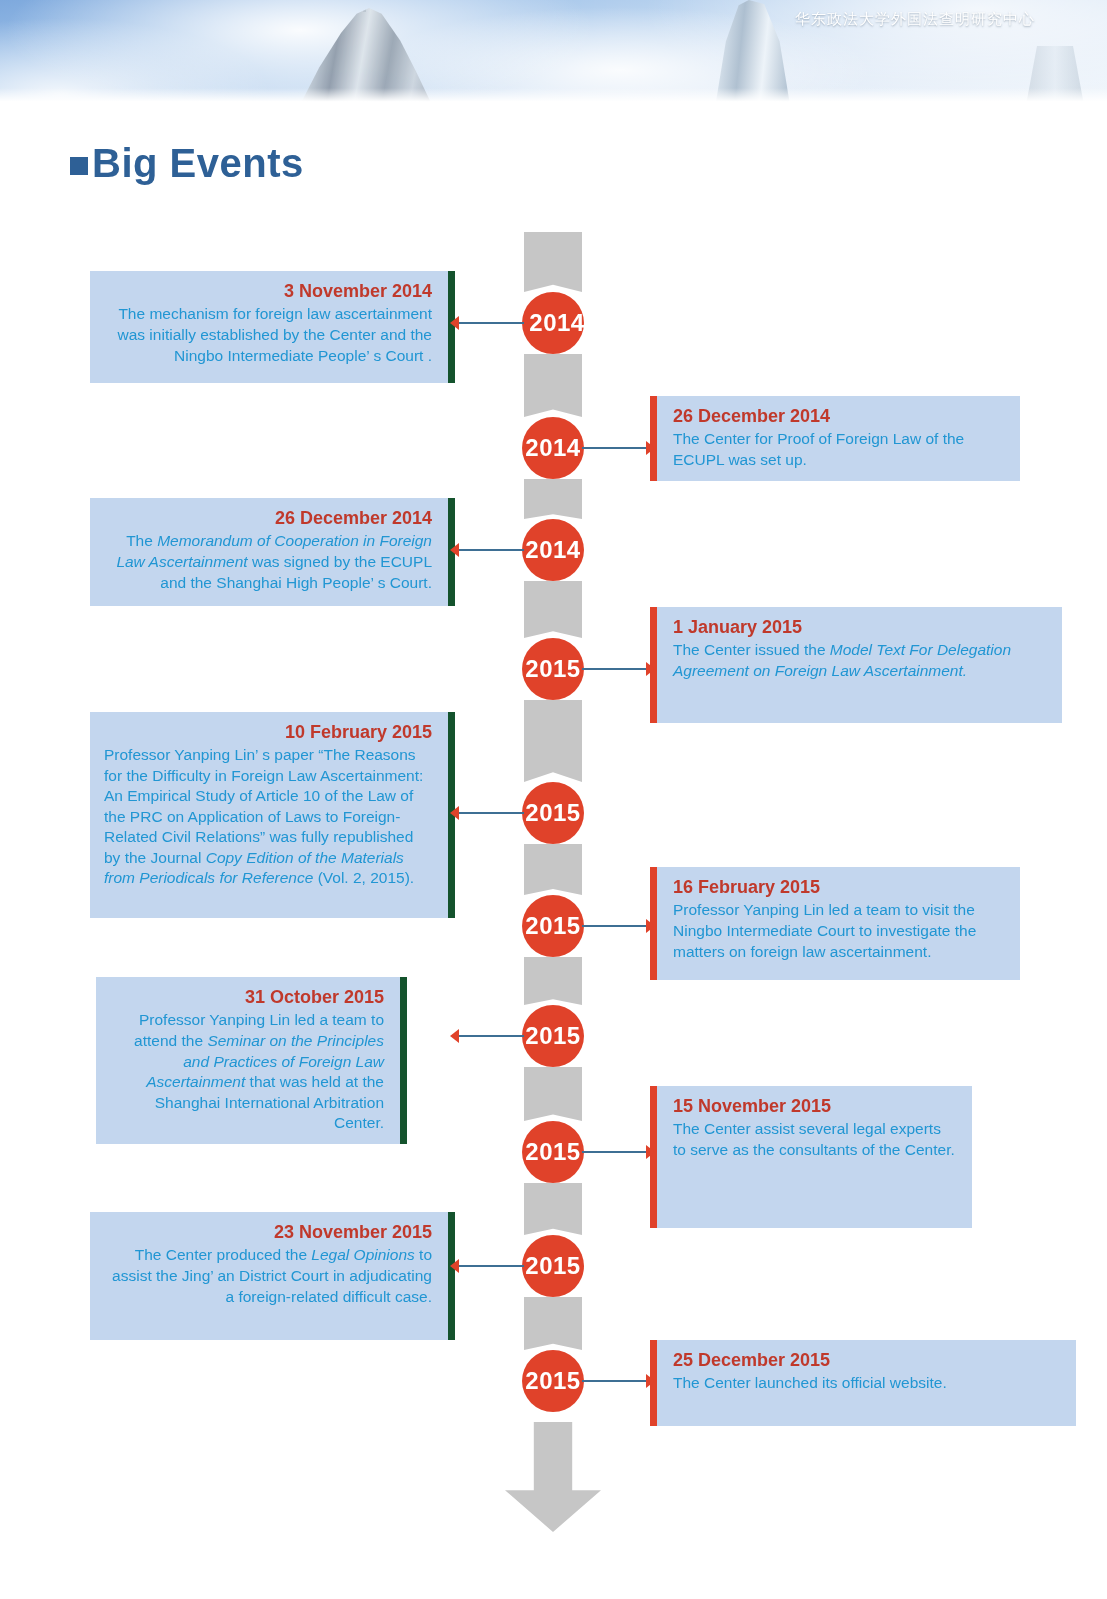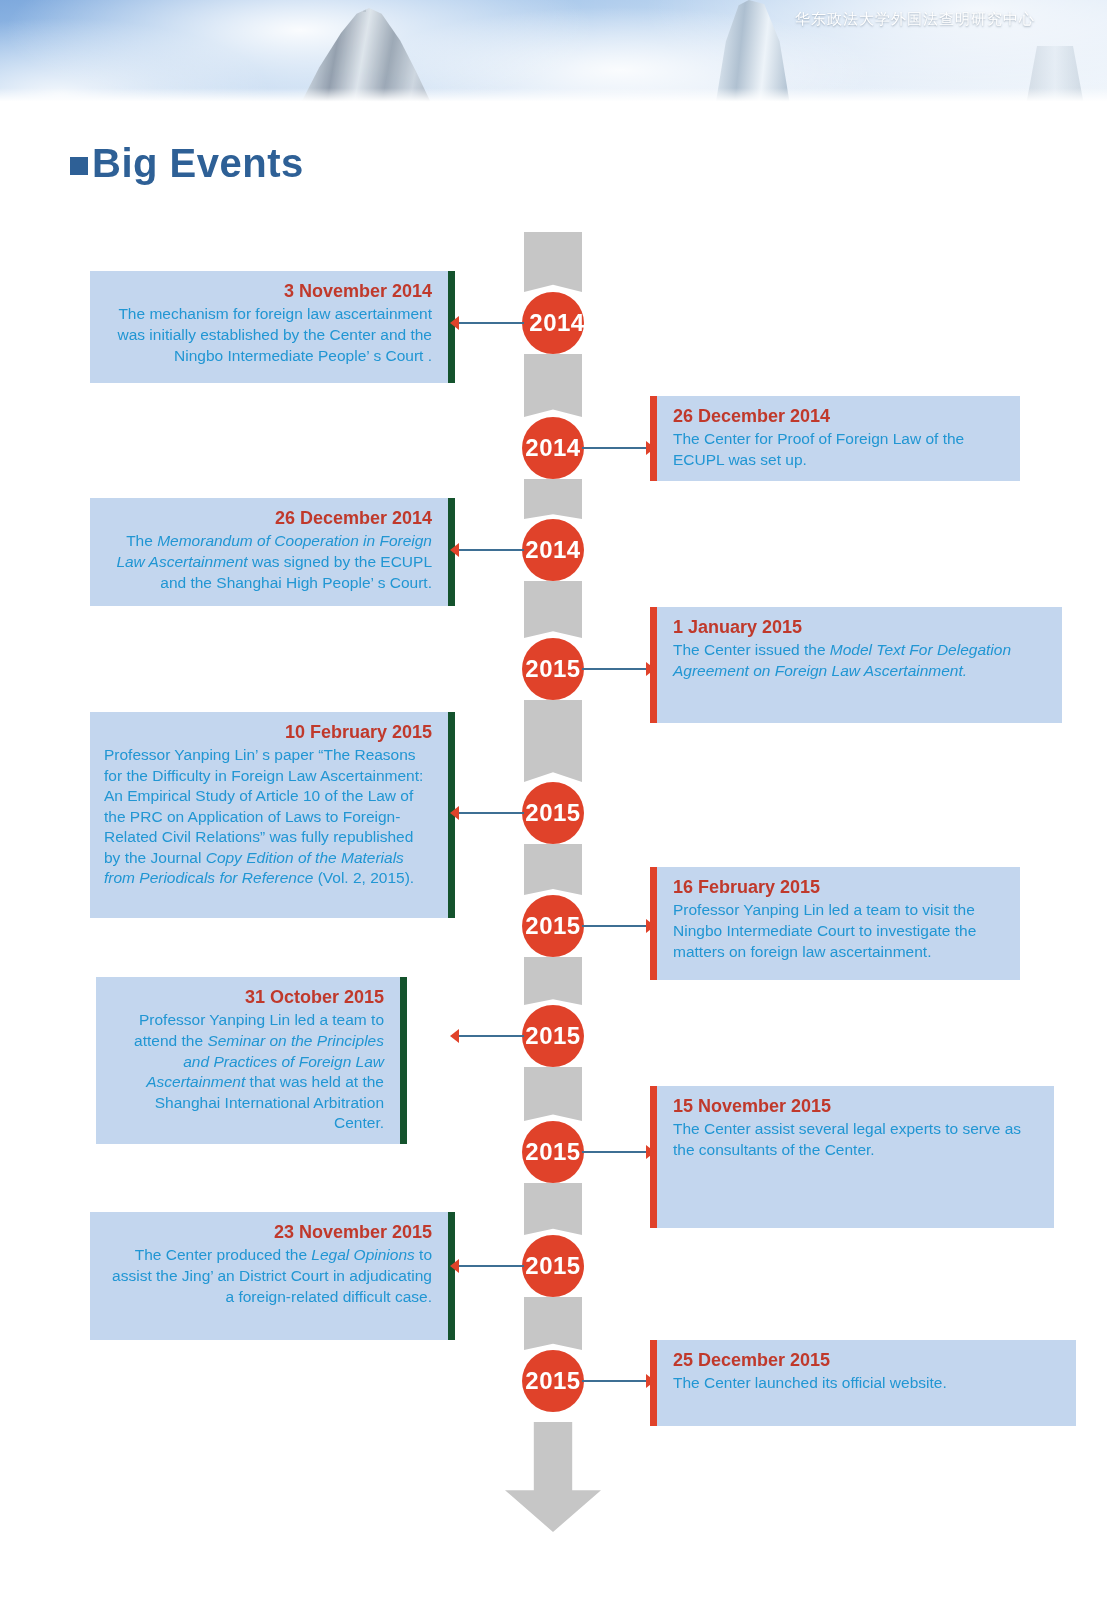--- a/index.html
+++ b/index.html
@@ -170,21 +170,21 @@
     </div>
     <div class="card left" style="left: 96px; top: 977px; width: 311px; min-height: 123px;">
       <div class="date">31 October 2015</div>
       <div class="body">Professor Yanping Lin led a team to attend the <i>Seminar on the Principles and Practices of Foreign Law Ascertainment</i> that was held at the Shanghai International Arbitration Center.</div>
     </div>
     <div class="conn" style="left: 459px; width: 65px; top: 1035px;"></div>
     <div class="conn-head left" style="left: 450px; top: 1029px;"></div>
     <div class="dot" style="left: 522px; top: 1121px;">
       <span>2015</span>
     </div>
-    <div class="card right" style="left: 650px; top: 1086px; width: 404px; min-height: 142px;">
+    <div class="card right" style="left: 650px; top: 1086px; width: 322px; min-height: 142px;">
       <div class="date">15 November 2015</div>
       <div class="body">The Center assist several legal experts to serve as the consultants of the Center.</div>
     </div>
     <div class="conn" style="left: 582px; width: 64px; top: 1151px;"></div>
     <div class="conn-head right" style="left: 646px; top: 1145px;"></div>
     <div class="dot" style="left: 522px; top: 1235px;">
       <span>2015</span>
     </div>
     <div class="card left" style="left: 90px; top: 1212px; width: 365px; min-height: 128px;">
       <div class="date">23 November 2015</div>

